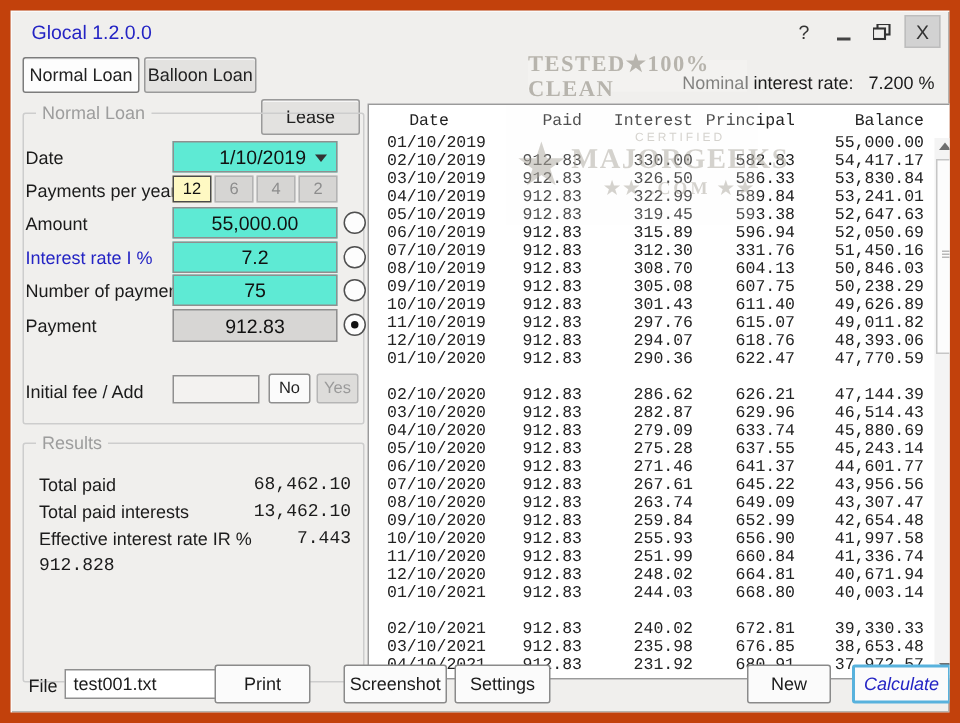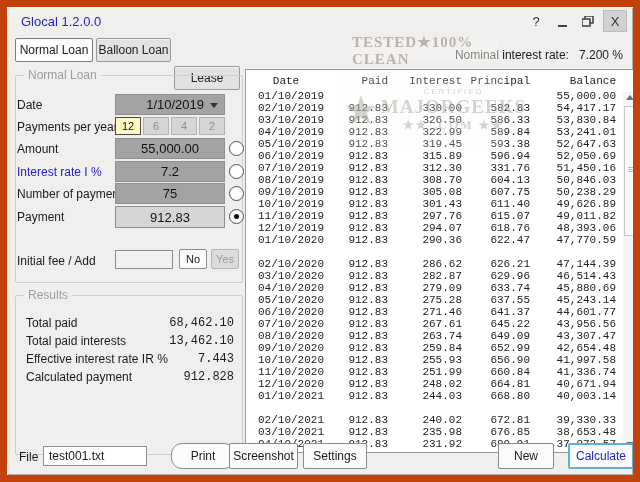--- a/index.html
+++ b/index.html
@@ -20,21 +20,21 @@
        border-radius:2px;box-shadow:inset 0 1px 0 #f6f6f6;}
   .tab.active{background:#fdfdfd;border-color:#7c7c7c;}
   .nominal{position:absolute;right:10px;top:41px;font-size:12px;color:#1b1b1b;}
   .nominal b{font-weight:normal;margin-left:10px;}
   
   .group{position:absolute;border:1px solid #cdcdcd;border-radius:2px;}
   .group-label{position:absolute;top:-8px;left:8px;background:#f0efed;color:#9d9d9d;
                padding:0 4px;font-size:12px;}
   .flabel{position:absolute;left:10px;font-size:12px;color:#1b1b1b;white-space:nowrap;}
   .flabel.blue{color:#2424c4;}
-  .field{position:absolute;box-sizing:border-box;background:#a3a3a3;border:1px solid #8f8f8f;
+  .field{position:absolute;box-sizing:border-box;background:#5eead4;border:1px solid #8f8f8f;
          font-size:13px;display:flex;align-items:center;justify-content:center;color:#111;}
   .field.graybg{background:#d7d6d4;}
   .field.combo{justify-content:flex-end;padding-right:20px;}
   .combo-arrow{position:absolute;right:6px;top:8px;width:0;height:0;
                border-left:4px solid transparent;border-right:4px solid transparent;
                border-top:5px solid #333;}
   .ppy{position:absolute;display:flex;gap:2px;}
   .ppy .opt{width:26px;height:18px;box-sizing:border-box;display:flex;align-items:center;
             justify-content:center;font-size:11px;background:#d6d5d3;color:#8d8d8d;
             border:1px solid #b3b3b3;}
@@ -74,21 +74,21 @@
          box-shadow:0 2px 0 #b8b8b8,0 4px 0 #b8b8b8;}
   
   .footer{position:absolute;left:0;bottom:3px;width:100%;height:31px;}
   .filelabel{position:absolute;left:12px;top:9px;font-size:12px;}
   .fileinput{position:absolute;left:36px;top:5px;width:104px;height:20px;box-sizing:border-box;
              background:#fff;border:1px solid #8f8f8f;font-size:12px;display:flex;
              align-items:center;padding-left:5px;}
   .fbtn{position:absolute;top:2px;height:26px;box-sizing:border-box;background:#fbfbfb;
         border:1px solid #8a8a8a;border-radius:2px;display:flex;align-items:center;
         justify-content:center;font-size:12px;color:#1b1b1b;}
-  .fbtn.accent{border:2px solid #58b2dd;color:#2424c4;}
+  .fbtn.accent{border:2px solid #58b2dd;color:#2424c4;font-style:italic;}
   
   .wm{position:absolute;pointer-events:none;color:#aeaaa2;z-index:6;}
   .wm1{left:345px;top:33px;width:146px;height:21px;background:rgba(246,245,242,.55);
        font-family:"Liberation Serif",serif;font-weight:bold;font-size:15px;letter-spacing:1px;
        display:flex;align-items:center;justify-content:center;opacity:.85;}
   .wm2{left:330px;top:63px;width:168px;height:80px;display:flex;align-items:center;
        opacity:.6;color:#b9b5ad;background:rgba(250,250,248,.35);}
   .wm2 .bigstar{font-size:40px;line-height:40px;margin:0 2px 0 6px;}
   .wm2 .wmcol{display:flex;flex-direction:column;align-items:center;flex:1;}
   .wm2 .cert{font-size:8px;letter-spacing:2px;}
@@ -189,21 +189,20 @@
         </div>
         <div class="rrow" style="top: 38px;">
           <span class="rl">Total paid interests</span>
           <span class="rv">13,462.10</span>
         </div>
         <div class="rrow" style="top: 56px;">
           <span class="rl">Effective interest rate IR %</span>
           <span class="rv">7.443</span>
         </div>
         <div class="rrow" style="top: 74px;">
-          <span class="rl">Calculated payment</span>
           <span class="rv">912.828</span>
         </div>
       </div>
   </div>
 
   <div class="sched">
     <div class="thead" id="sched-header">
         <span class="c0">Date</span>
         <span class="c1">Paid</span>
         <span class="c2">Interest</span>
@@ -440,21 +439,21 @@
       <span class="dotcom">★★ .COM ★★</span>
     </span>
   </div>
 
   <div class="footer">
     <span class="filelabel">File</span>
     <div class="fileinput">
       <span>test001.txt</span>
     </div>
     <div id="footer-left">
-        <div class="fbtn" style="left: 164px; width: 64px; border-radius: 11px;">Print</div>
+        <div class="fbtn" style="left: 136px; width: 64px;">Print</div>
         <div class="fbtn" style="left: 222px; width: 69px;">Screenshot</div>
         <div class="fbtn" style="left: 296px; width: 64px;">Settings</div>
       </div>
     <div id="footer-right">
         <div class="fbtn" style="left: 491px; width: 56px;">New</div>
         <div class="fbtn accent" style="left: 561px; width: 66px;">Calculate</div>
       </div>
   </div>
 
 </div>

